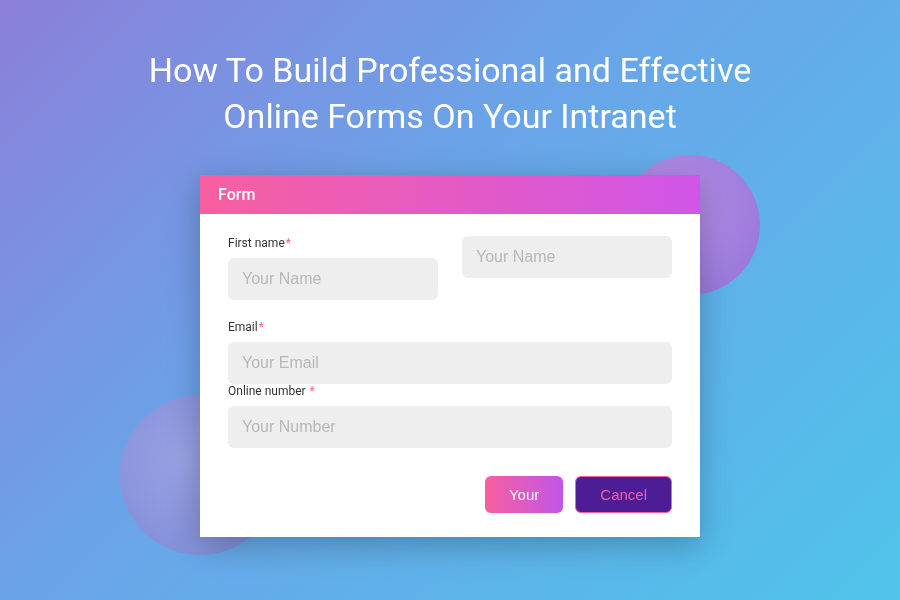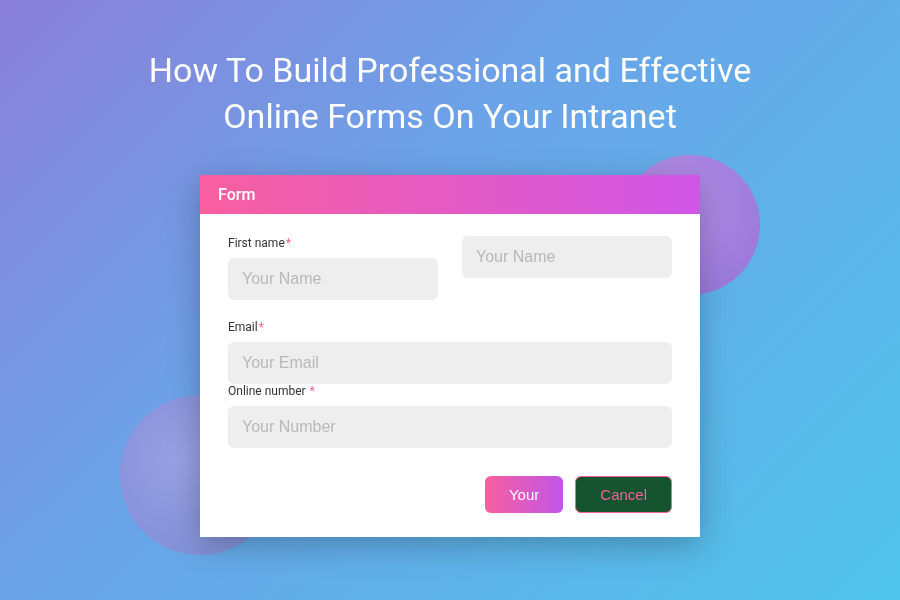--- a/index.html
+++ b/index.html
@@ -112,21 +112,21 @@
       font-size: 15px;
       font-weight: 500;
       cursor: pointer;
       border: none;
     }
     .btn-save {
       background: linear-gradient(90deg, #f85f9f 0%, #c056e8 100%);
       color: white;
     }
     .btn-cancel {
-      background: #14532d;
+      background: #4c1d95;
       color: #f85f9f;
       border: 1.5px solid #f85f9f;
     }
   </style>
 </head>
 <body>
 
 <div class="circle-1"></div>
 <div class="circle-2"></div>
 

